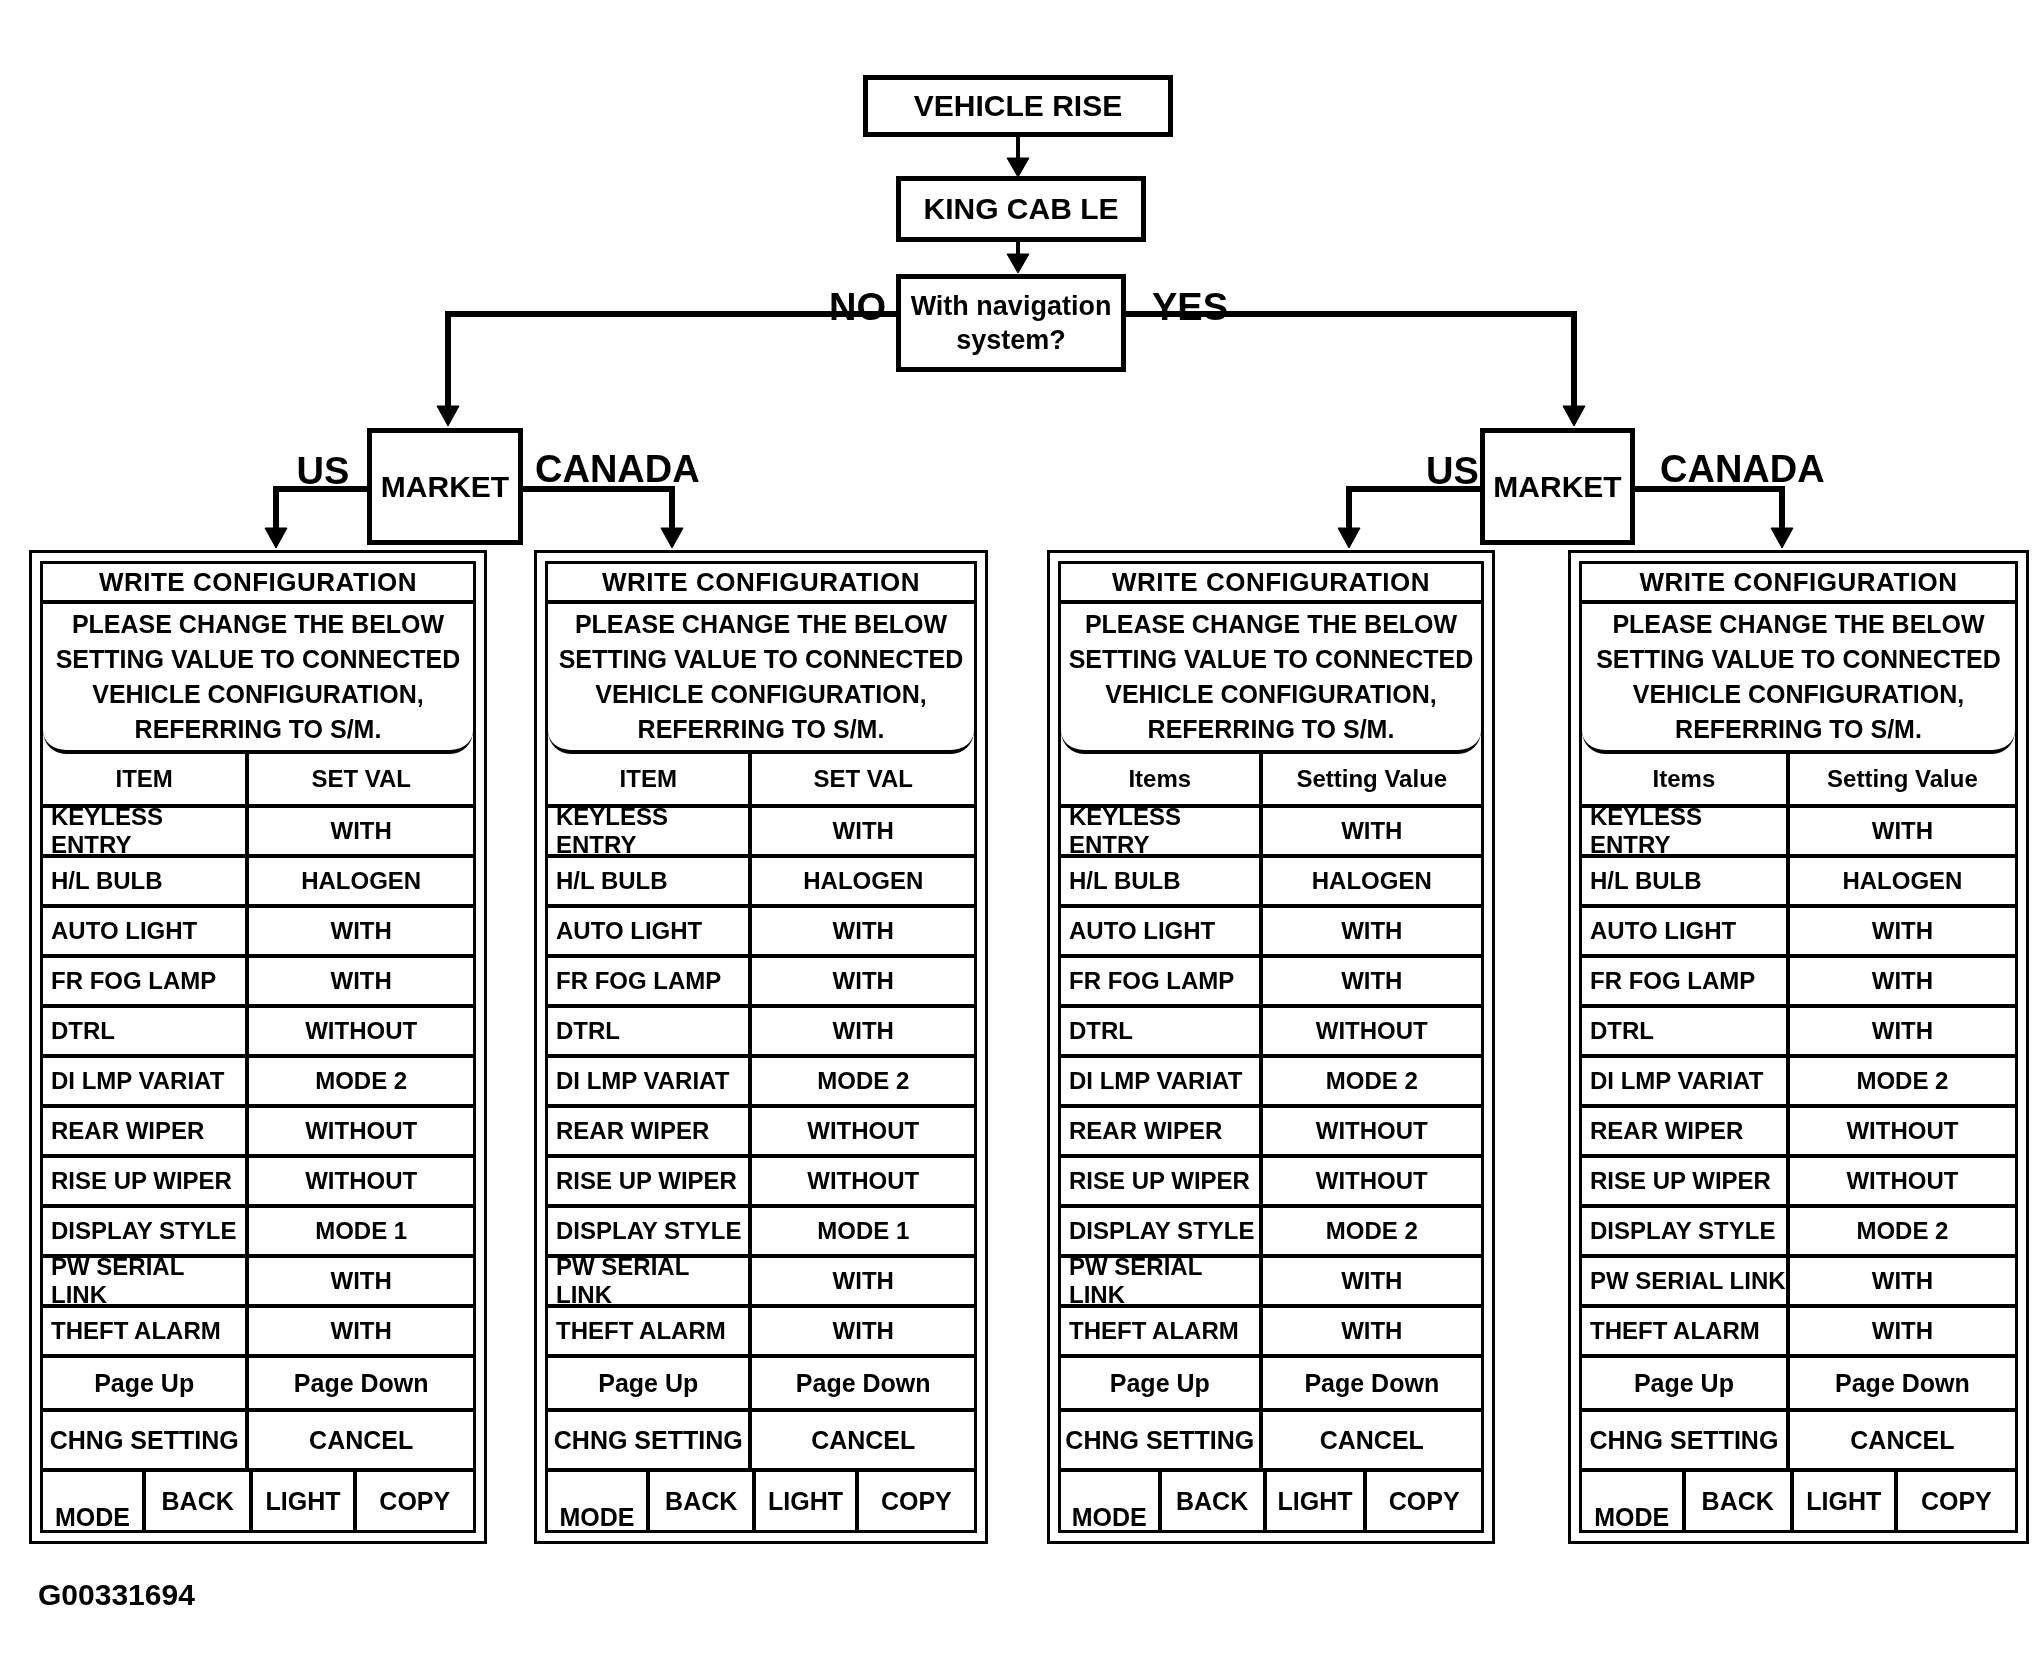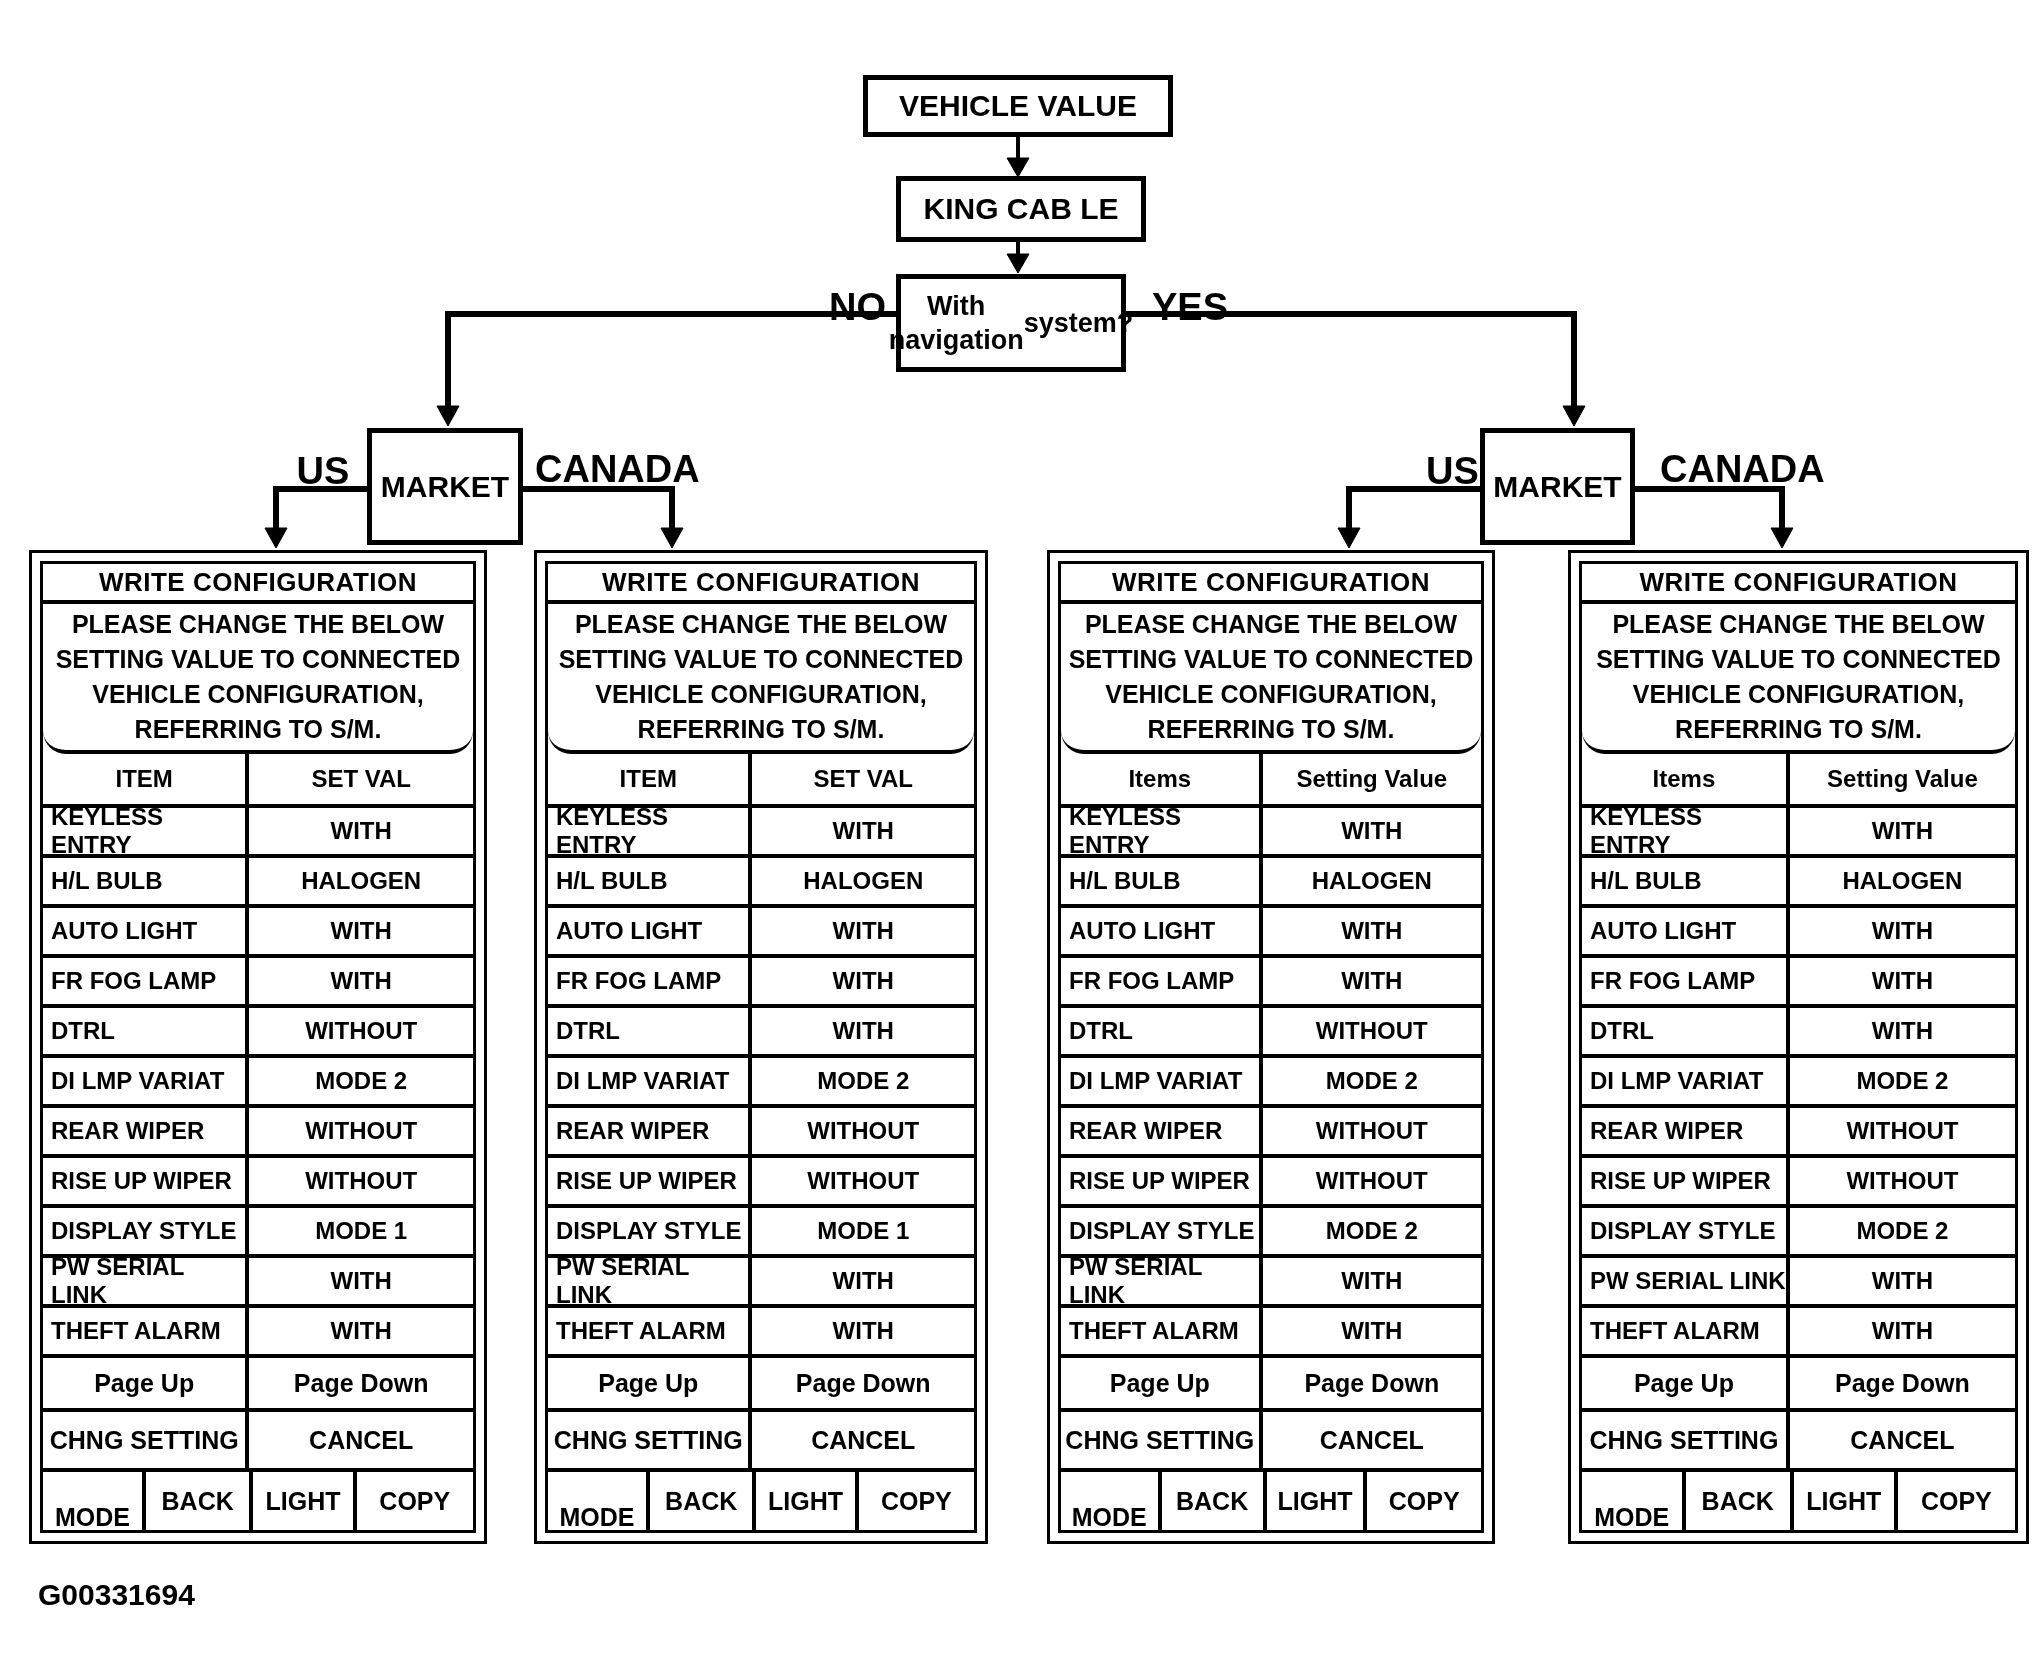--- a/index.html
+++ b/index.html
@@ -4,21 +4,21 @@
 <style>
   * { box-sizing: border-box; margin: 0; padding: 0; }
   html,body { background:#fff; }
   body { font-family: "Liberation Sans", sans-serif; color:#000; }
   #canvas { position:relative; width:2035px; height:1664px; background:#fff; overflow:hidden; }
   svg.connectors { position:absolute; left:0; top:0; width:2035px; height:1664px; }
 
   .node { position:absolute; background:#fff; border:5px solid #000;
           display:flex; align-items:center; justify-content:center;
           font-weight:700; font-size:30px; text-align:center; }
-  .node.nav { flex-direction:row; font-size:27px; line-height:34px; }
+  .node.nav { flex-direction:column; font-size:27px; line-height:34px; }
 
   .edge-label { position:absolute; font-weight:700; font-size:38px; }
 
   .panel { position:absolute; top:550px; border:3px solid #000; padding:8px; background:#fff; }
   .panel-inner { border:3px solid #000; }
   .p-title { height:40px; border-bottom:4px solid #000; display:flex; align-items:center;
              justify-content:center; font-size:26px; font-weight:700; letter-spacing:0.5px; }
   .p-msg { height:150px; border-bottom:4px solid #000; display:flex; flex-direction:column;
            justify-content:center; text-align:center; font-size:25px; font-weight:700; line-height:35px;border-radius:23px; }
   .p-colhdr, .p-row, .p-pager, .p-chng { display:flex; }
@@ -71,21 +71,21 @@
       <polyline points="1480,489 1349,489 1349,530" stroke-width="6" fill="none"></polyline>
       <polygon points="1338,528 1360,528 1349,548"></polygon>
     </g>
     <g>
       <polyline points="1635,489 1782,489 1782,530" stroke-width="6" fill="none"></polyline>
       <polygon points="1771,528 1793,528 1782,548"></polygon>
     </g>
   </svg>
 
   <div class="node" style="left:863px; top:75px; width:310px; height:62px;">
-    <span>VEHICLE VALUE</span>
+    <span>VEHICLE RISE</span>
   </div>
 
   <div class="node" style="left:896px; top:176px; width:250px; height:66px;">
     <span>KING CAB LE</span>
   </div>
 
   <div class="node nav" style="left:896px; top:274px; width:230px; height:98px;">
     <div>With navigation</div>
     <div>system?</div>
   </div>

